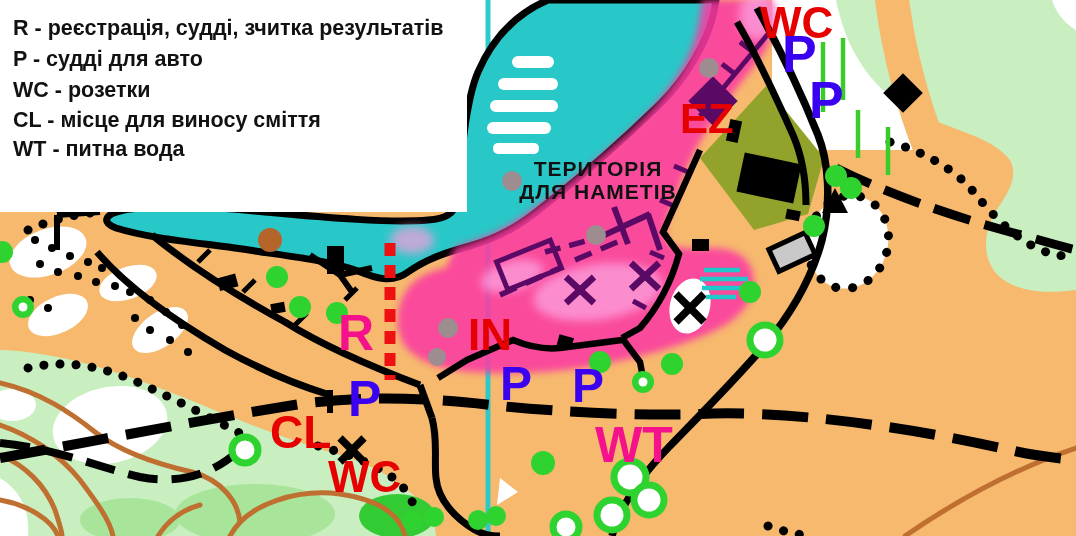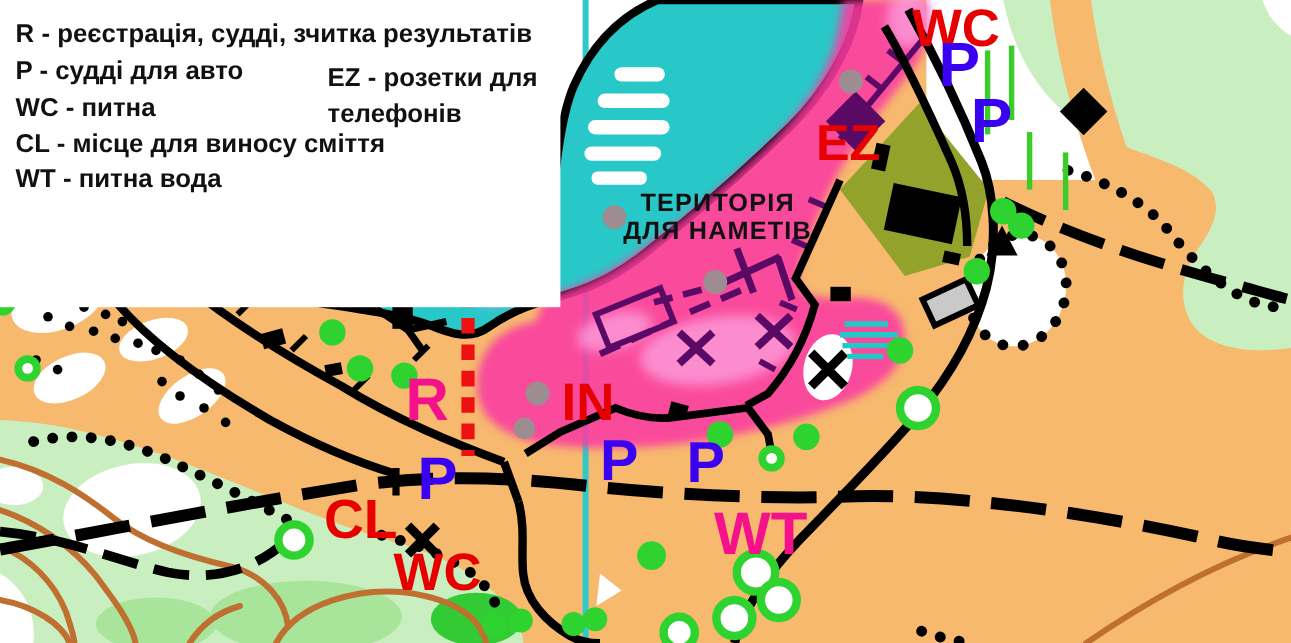--- a/index.html
+++ b/index.html
@@ -1,19 +1,19 @@
 <!DOCTYPE html>
 <html><head>
 <meta charset="utf-8">
 <style>
   html,body{margin:0;padding:0;background:#fff;}
   .stage{position:relative;width:1076px;height:536px;overflow:hidden;
          font-family:"Liberation Sans",sans-serif;}
   .stage svg{position:absolute;left:0;top:0;}
-  .legend{position:absolute;left:0;top:0;width:467px;height:256px;background:#ffffff;
+  .legend{position:absolute;left:0;top:0;width:467px;height:212px;background:#ffffff;
           color:#111;z-index:5;}
   .lg-line{position:absolute;left:13px;font-size:21.5px;font-weight:700;white-space:nowrap;
            letter-spacing:0px;color:#111;}
   .lg-col2{position:absolute;left:273px;top:50px;font-size:21.5px;font-weight:700;color:#111;
            line-height:30px;white-space:nowrap;}
   .lbl{font-family:"Liberation Sans",sans-serif;font-weight:700;}
 </style>
 </head>
 <body>
 
@@ -274,21 +274,17 @@
     <text class="lbl" x="572" y="402" font-size="48" fill="#3A00F0">P</text>
     <text class="lbl" x="270" y="448" font-size="46" fill="#E60000">CL</text>
     <text class="lbl" x="328" y="492" font-size="44" fill="#E60000">WC</text>
     <text class="lbl" x="595" y="462" font-size="50" fill="#F5118C">WT</text>
   </g>
 </svg>
 
 <div class="legend">
   <div class="lg-line" style="top:16px">R - реєстрація, судді, зчитка результатів</div>
   <div class="lg-line" style="top:47px">P - судді для авто</div>
-  <div class="lg-line" style="top:78px">WC - питна</div>
+  <div class="lg-line" style="top:78px">WC - розетки</div>
   <div class="lg-line" style="top:108px">CL - місце для виносу сміття</div>
   <div class="lg-line" style="top:137px">WT - питна вода</div>
-  <div class="lg-col2">
-    <div>EZ - розетки для</div>
-    <div>телефонів</div>
-  </div>
 </div>
 </div>
 
 </body></html>

